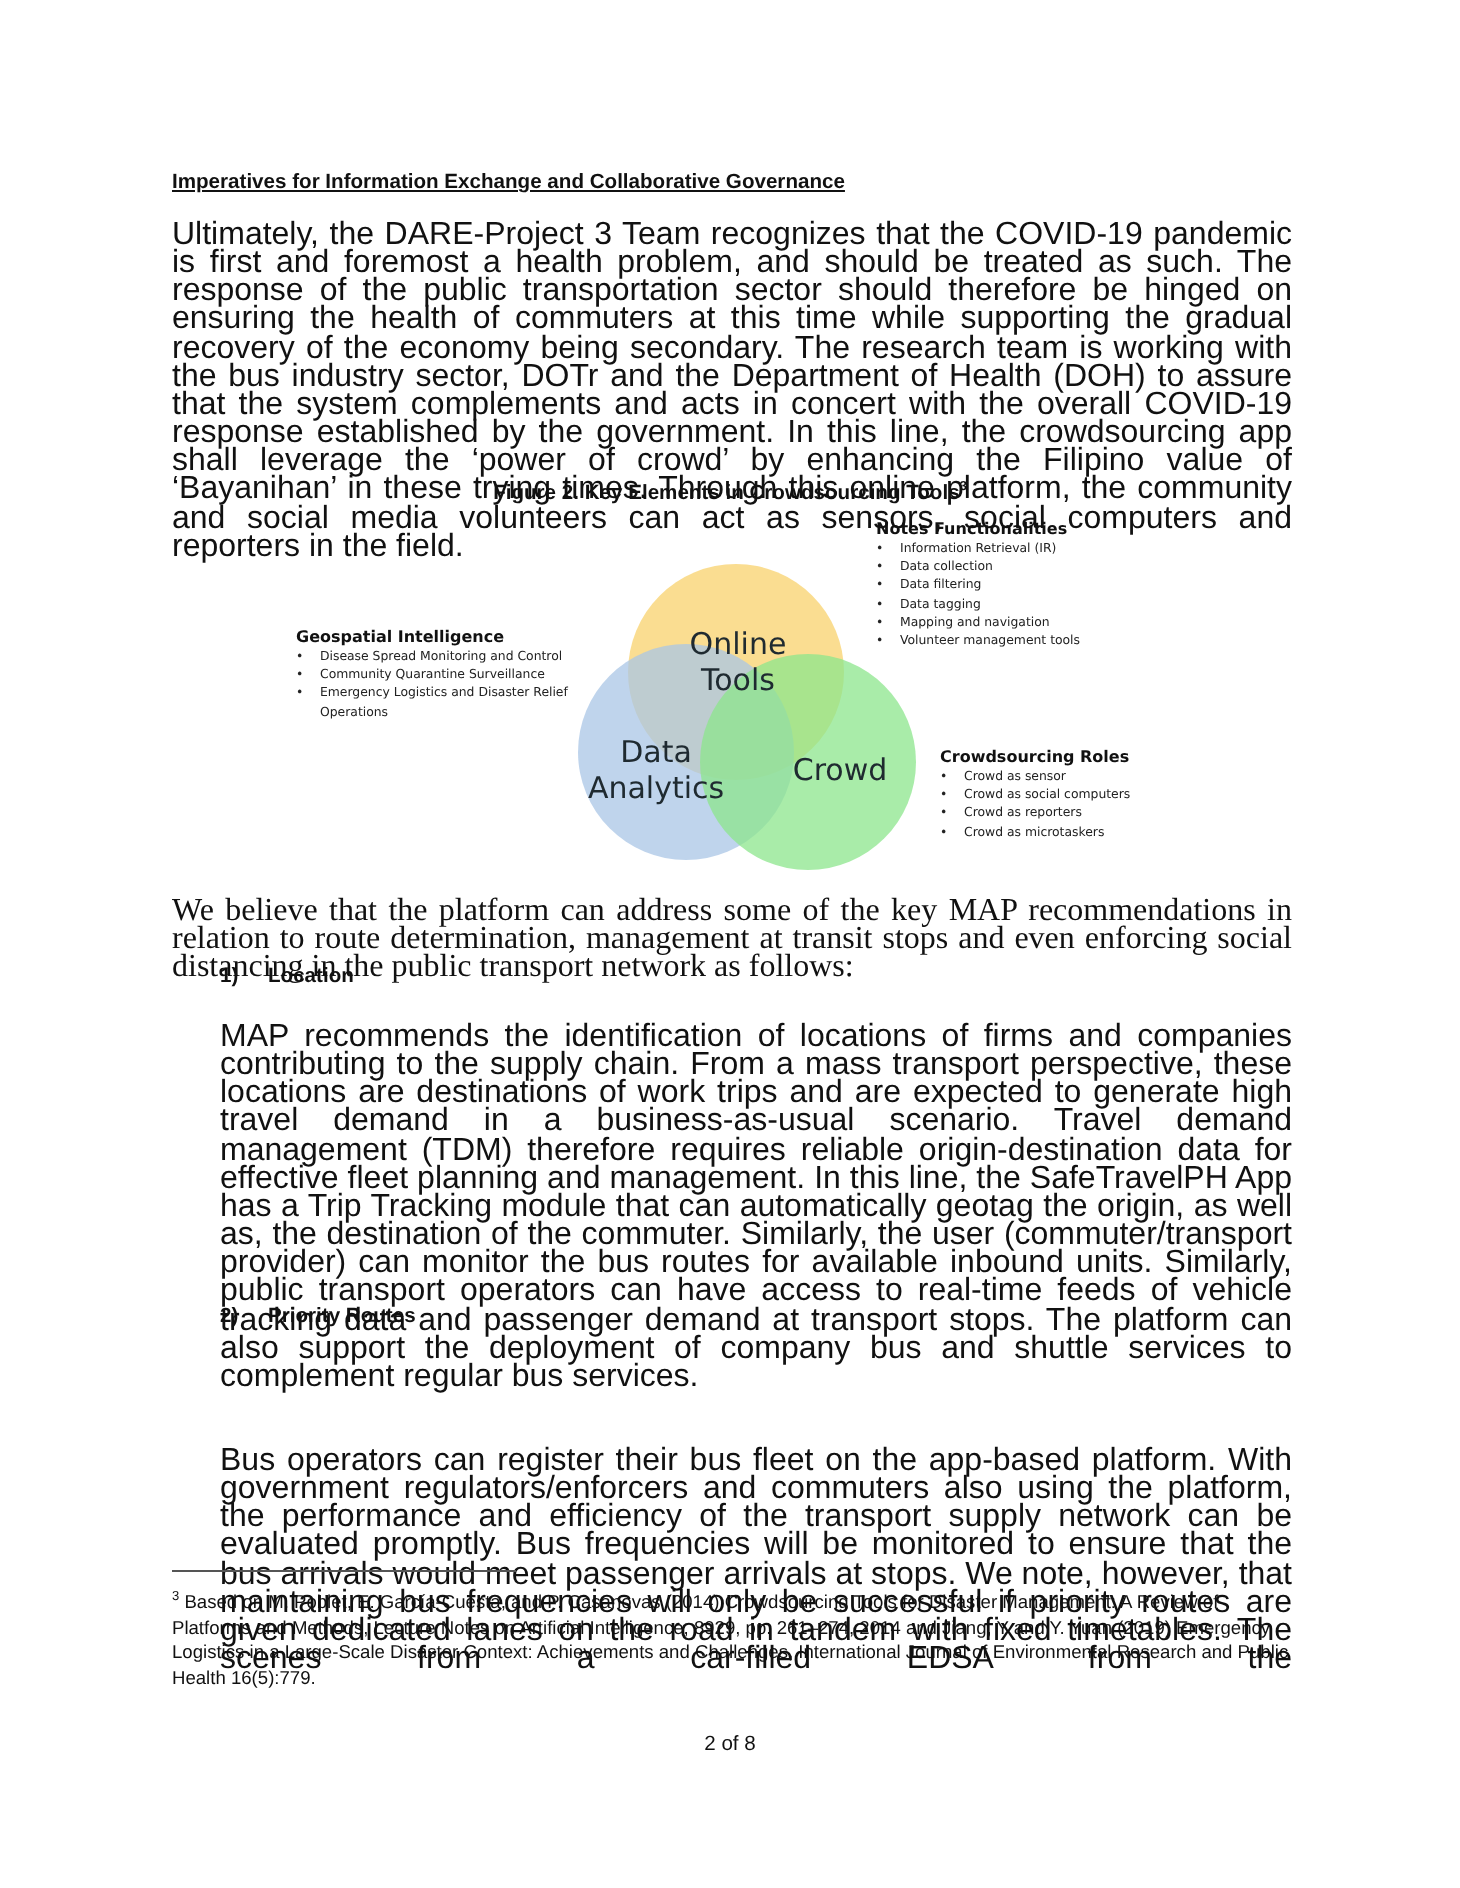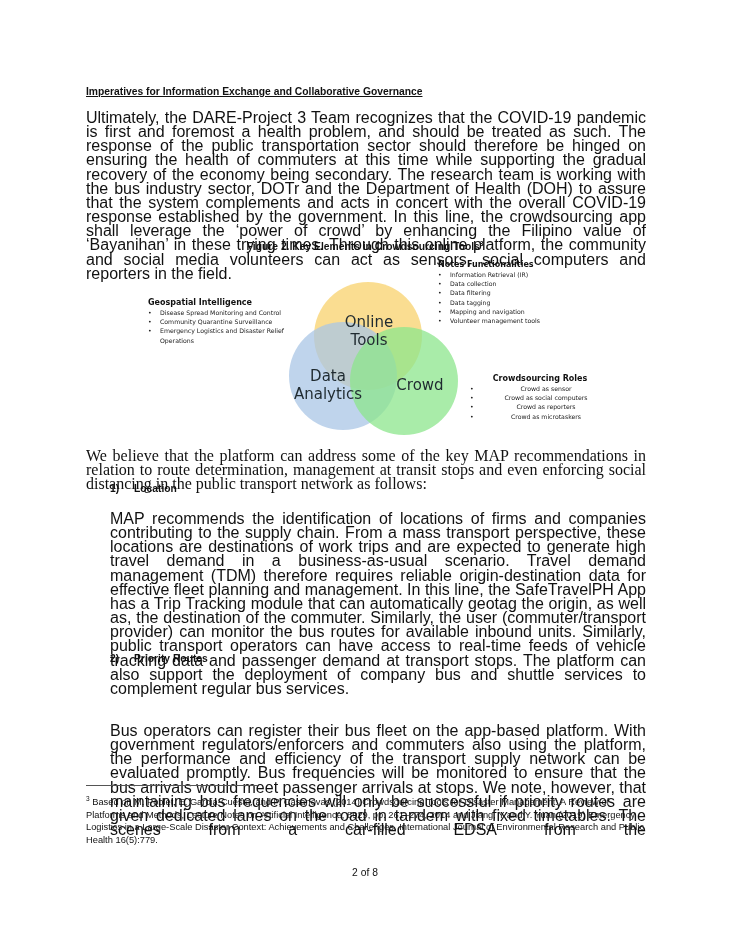--- a/index.html
+++ b/index.html
@@ -20,22 +20,22 @@
   .fig-title { position: absolute; left: 0; width: 730px; top: 240px; text-align: center; font-size: 10.3px; font-weight: bold; }
   .fig-title sup { font-size: 6.5px; }
   .diagram { position: absolute; left: 0; top: 0; width: 730px; height: 944px; pointer-events: none; }
   .circle-label { font-family: "DejaVu Sans", sans-serif; fill: #1f2a30; font-size: 15px; text-anchor: middle; }
   .fig-block { position: absolute; font-family: "DejaVu Sans", sans-serif; color: #222; }
   .fig-block .bh { font-weight: bold; font-size: 8px; margin-bottom: 1px; color: #111; }
   .fig-block ul { margin: 0; padding: 0; list-style: none; }
   .fig-block li { font-size: 6.2px; line-height: 9.2px; position: relative; padding-left: 12px; }
   .fig-block li::before { content: "\2022"; position: absolute; left: 0; }
   .core { left: 438px; top: 260px; width: 160px; }
-  .geo { left: 148px; top: 298px; width: 140px; }
-  .roles { left: 470px; top: 374px; width: 140px; text-align: center; }
+  .geo { left: 148px; top: 314px; width: 140px; }
+  .roles { left: 470px; top: 374px; width: 140px; }
   .rule { position: absolute; left: 86px; top: 785px; width: 172px; height: 1px; background: #555; }
   .footnote { position: absolute; left: 86px; top: 793px; width: 560px; font-size: 9.3px; line-height: 12.6px; }
   .footnote sup { font-size: 6.5px; }
   .pagenum { position: absolute; left: 0; width: 730px; top: 867px; text-align: center; font-size: 10.3px; }
 </style>
 </head>
 <body>
 
 <div class="page">
 

